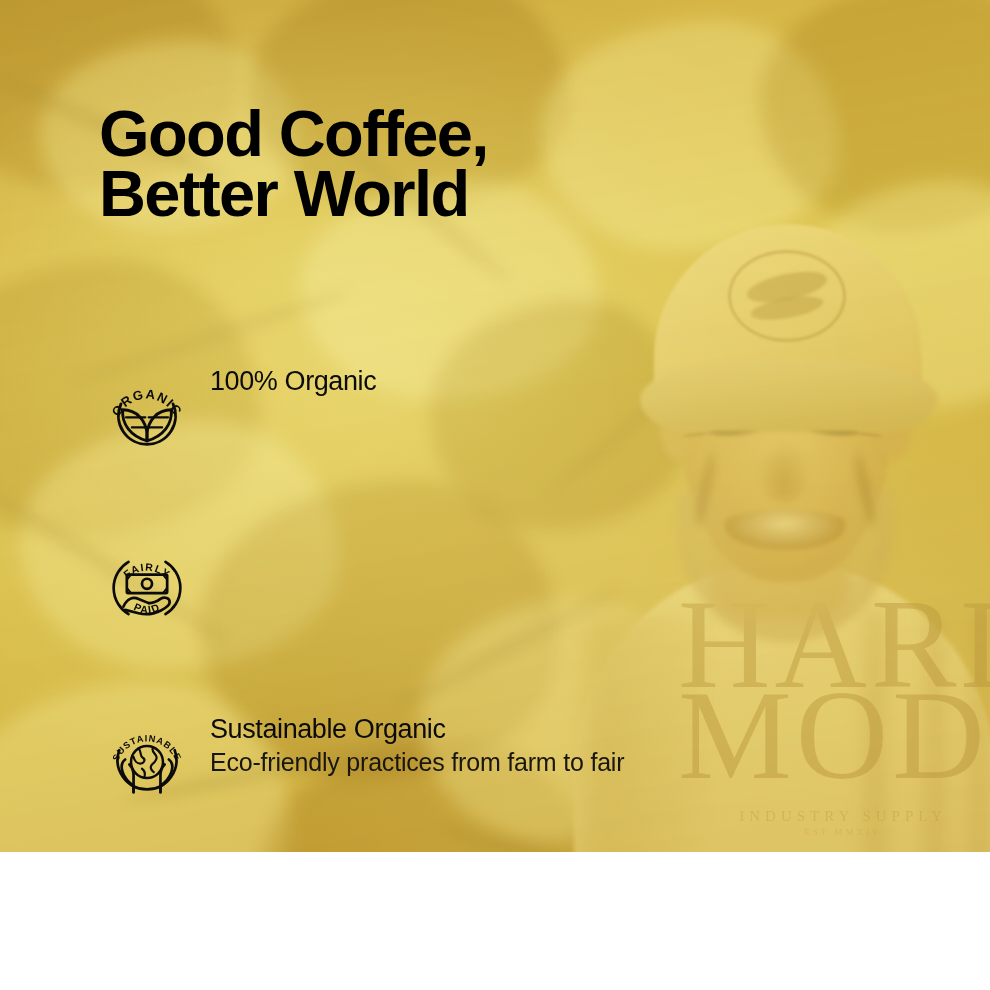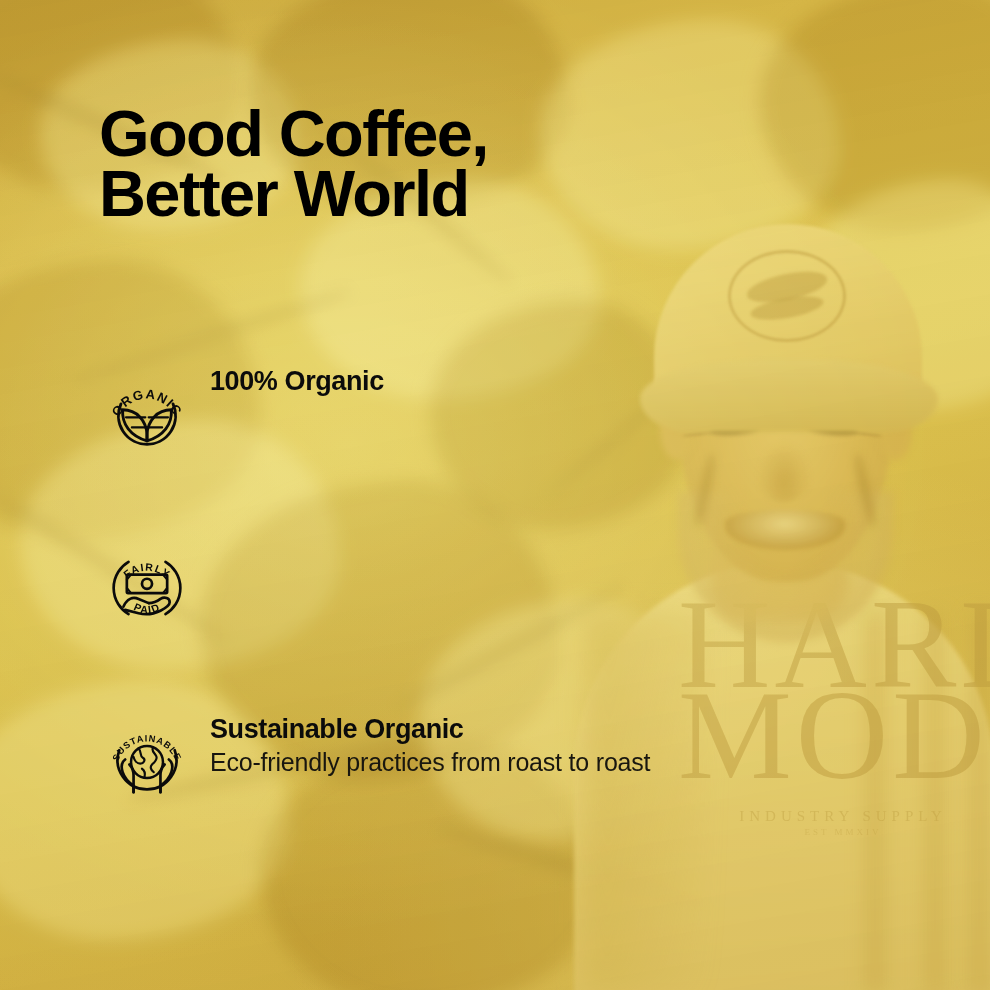--- a/index.html
+++ b/index.html
@@ -6,21 +6,21 @@
   * { margin:0; padding:0; box-sizing:border-box; }
 
   html, body {
     width:990px; height:990px;
     overflow:hidden;
     font-family:"Liberation Sans", sans-serif;
   }
 
   .poster {
     position:relative;
-    width:990px; height:990px;
+    width:990px; height:852px;
     overflow:hidden;
     background:#dcc25e;
   }
 
   
   .bg { position:absolute; inset:0; overflow:hidden; }
 
   
   .bg-base {
     position:absolute; inset:0;
@@ -192,21 +192,21 @@
   .feature { position:relative; min-height:118px; margin-bottom:56px; }
   .feature:last-child { margin-bottom:0; }
 
   .feat-icon {
     position:absolute; left:6px; top:6px;
     width:84px; height:84px;
   }
   .feat-body { margin-left:111px; }
 
   .feat-title {
-    font-size:27px; font-weight:700; color:#0b0b0b;
+    font-size:27px; font-weight:400; color:#0b0b0b;
     letter-spacing:-.4px; line-height:1.12;
     margin-bottom:2px;
   }
   .feat-desc {
     font-size:25px; font-weight:400; color:#18160f;
     line-height:1.34; letter-spacing:-.2px;
     white-space:pre-line;
   }
 </style>
 </head>
@@ -364,19 +364,19 @@
             <path d="M 34 86 L 34 66 C 34 60 32 56 29 53"></path>
             <path d="M 76 47 C 80 50 81 56 79 62 C 77 68 72 74 66 78 L 66 86"></path>
             <path d="M 66 86 L 66 66 C 66 60 68 56 71 53"></path>
             <text font-family="Liberation Sans, sans-serif" font-size="11" font-weight="700" letter-spacing="1.1" fill="#0b0b0b" stroke="none">
               <textPath href="#arcTop3" startOffset="50%" text-anchor="middle">SUSTAINABLE</textPath>
             </text>
           </svg>
         </div>
         <div class="feat-body">
           <div class="feat-title">Sustainable Organic</div>
-          <div class="feat-desc">Eco-friendly practices from roast to roast</div>
+          <div class="feat-desc">Eco-friendly practices from farm to fair</div>
         </div>
       </div>
 
     </div>
   </div>
 </div>
 
 </body></html>

